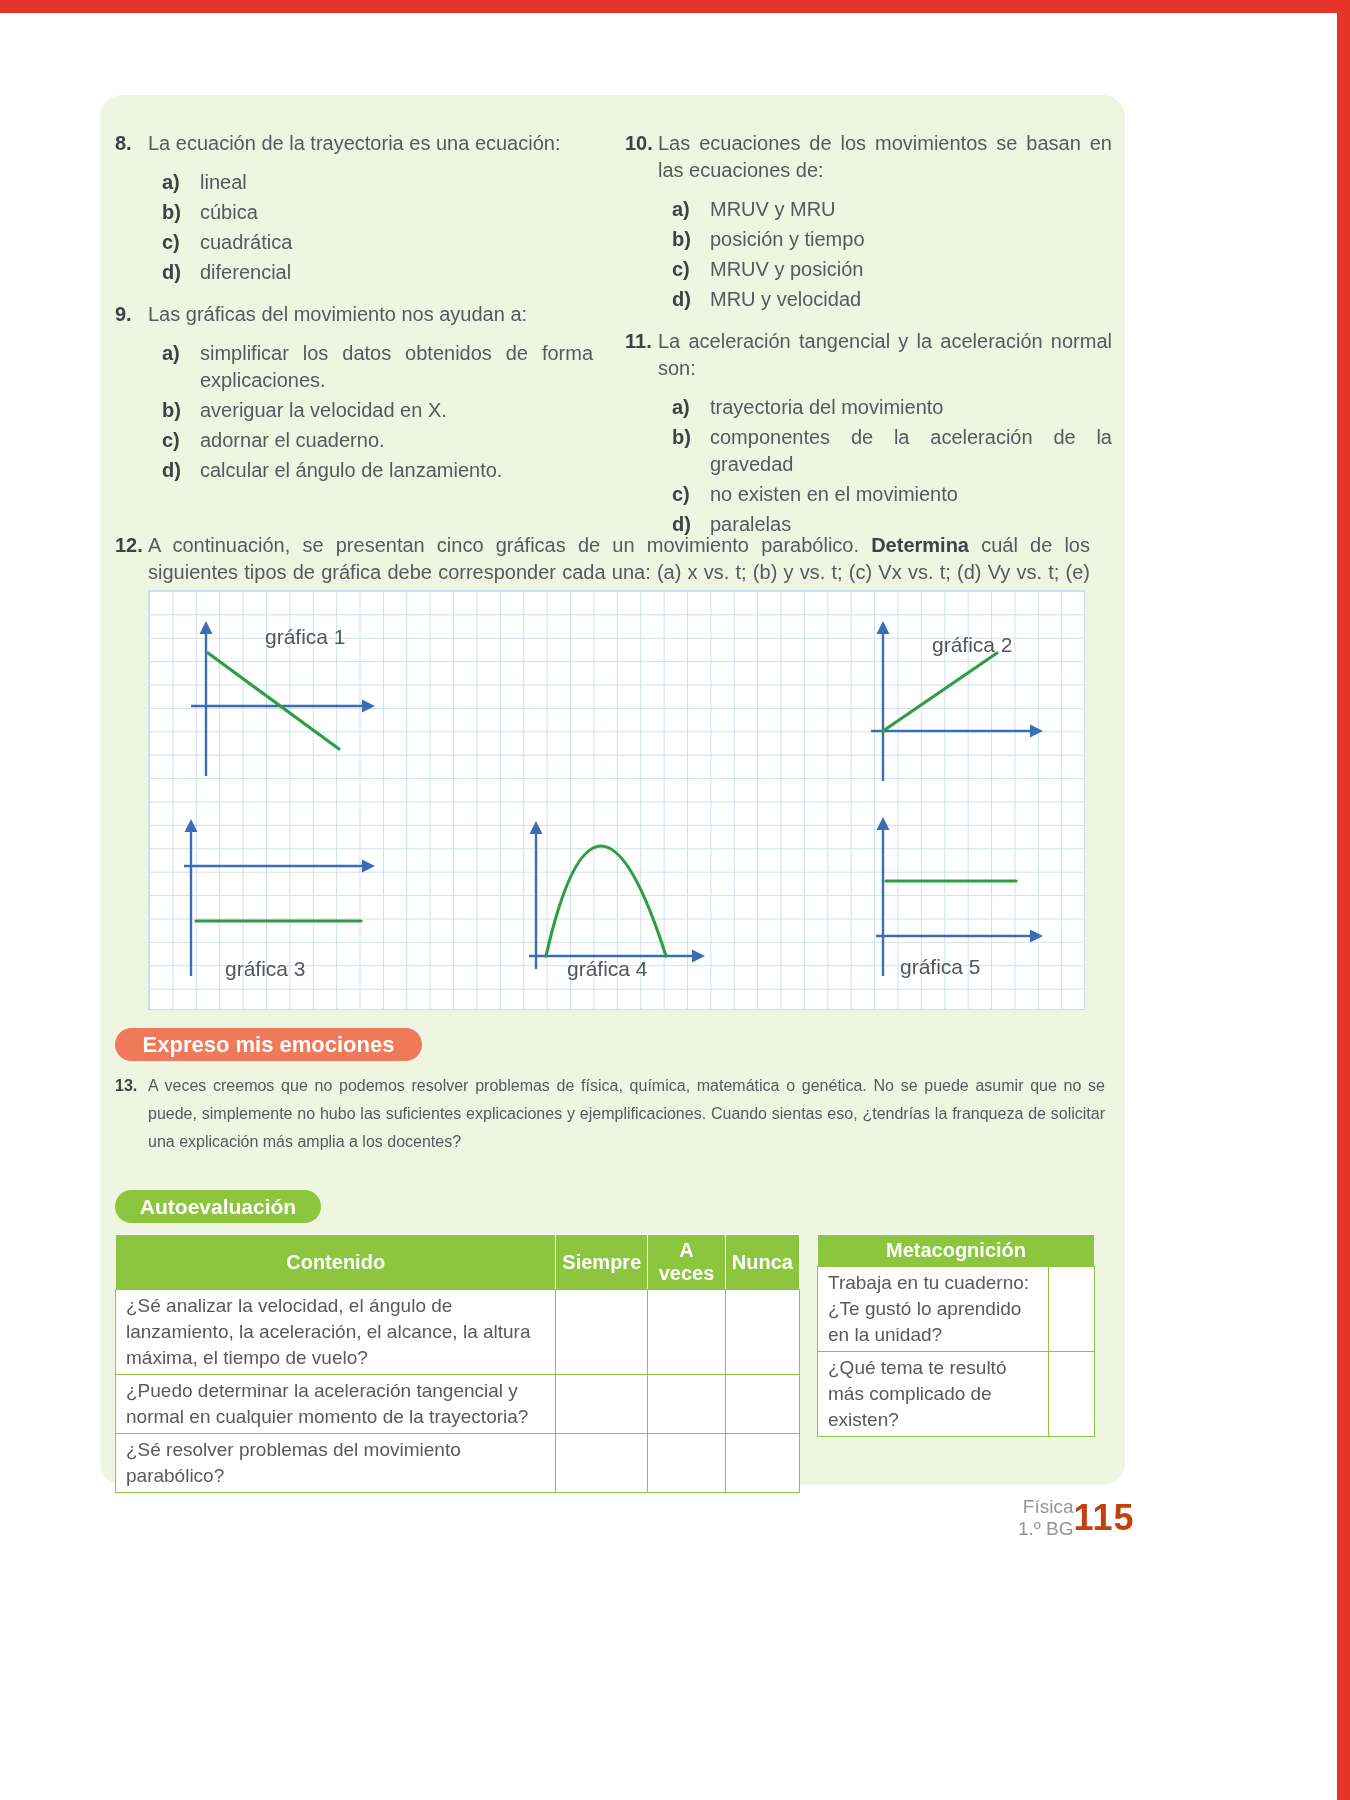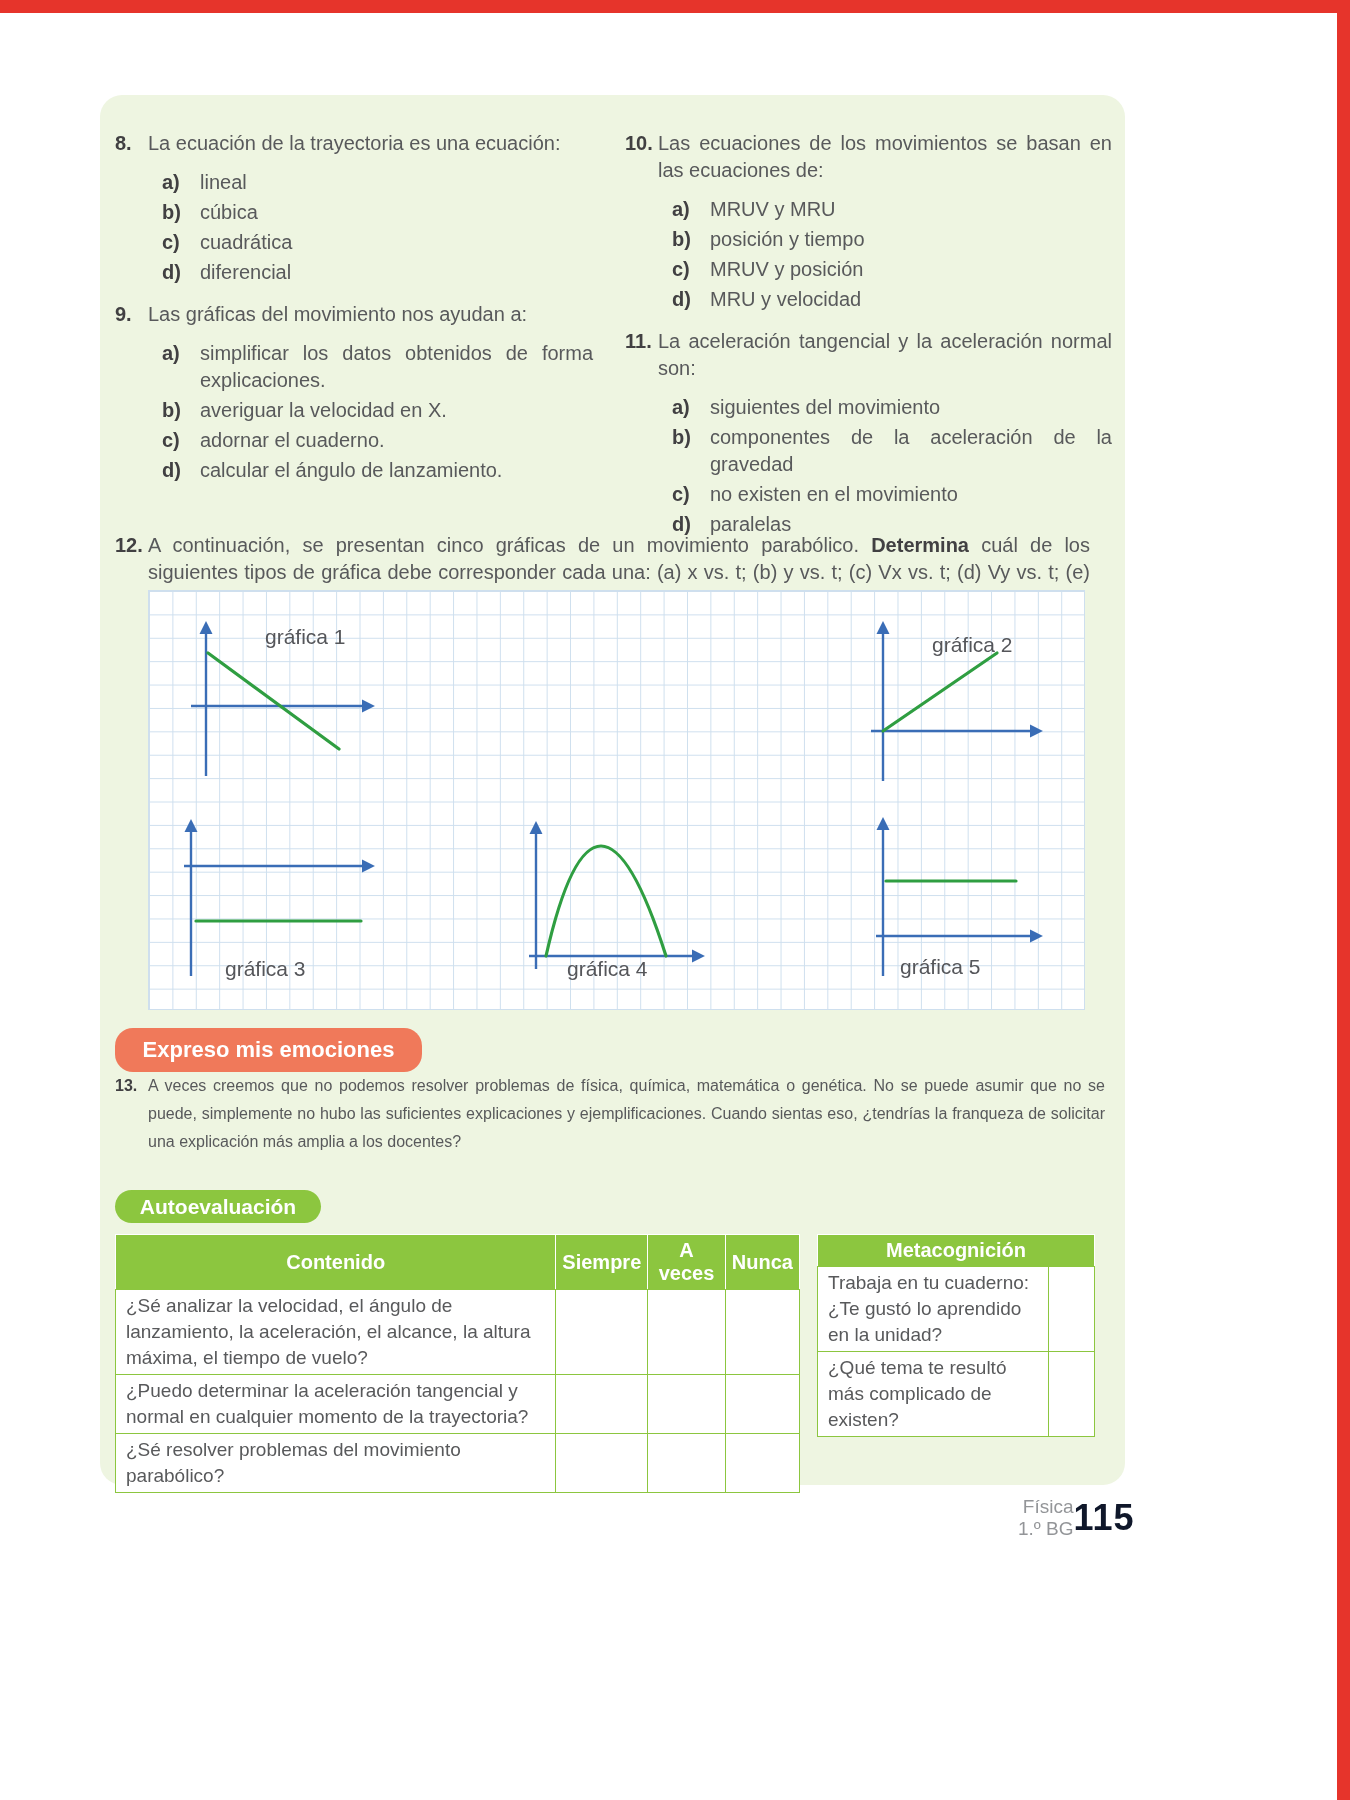--- a/index.html
+++ b/index.html
@@ -48,21 +48,21 @@
   #glabel-2 { left:783px; top:42px; }
   #glabel-3 { left:76px;  top:366px; }
   #glabel-4 { left:418px; top:366px; }
   #glabel-5 { left:751px; top:364px; }
 
   
   .pill {
     display:flex; align-items:center; justify-content:center;
     color:#ffffff; font-weight:bold; border-radius:18px;
   }
-  #pill-emotions { left:115px; top:1028px; width:307px; height:44px; background:#f0795a; font-size:22px; }
+  #pill-emotions { left:115px; top:1028px; width:307px; height:33px; background:#f0795a; font-size:22px; }
   #pill-auto     { left:115px; top:1190px; width:206px; height:33px; background:#8cc63f; font-size:21px; }
 
   #q13 { left:115px; top:1072px; width:990px; display:flex; font-size:16px; line-height:28px; }
   #q13 .qtext13 { flex:1; text-align:justify; }
 
   
   table { border-collapse:collapse; background:transparent; }
   th {
     background:#8cc63f; color:#ffffff; font-weight:bold; font-size:20px;
     padding:4px 6px; text-align:center; border:1.5px solid #ffffff;
@@ -78,21 +78,21 @@
   #eval-table .c1 { width:80px;text-align:center; }
   #eval-table .c2 { width:78px; }
   #eval-table .c3 { width:72px; }
   #meta-table { left:817px; top:1234px; width:278px;padding-left:19px; }
   #meta-table .m0 { width:232px; }
   #meta-table .m1 { width:46px; }
 
   
   #footer { left:1018px; top:1496px; display:flex; align-items:center; gap:0;justify-content:center; }
   .f-meta { color:#939598; font-size:19px; line-height:22px; text-align:right; }
-  .f-num { font-size:36px; font-weight:bold; color:#0f172a; letter-spacing:1px; }
+  .f-num { font-size:36px; font-weight:bold; color:#c2410c; letter-spacing:1px; }
 </style>
 </head>
 <body>
 
 <div class="abs" id="top-bar"></div>
 <div class="abs" id="right-bar"></div>
 <div class="abs" id="panel"></div>
 
 <div class="abs qcol" id="col-left">
   <div class="question">
@@ -163,21 +163,21 @@
         <div class="opttext">MRU y velocidad</div>
       </div>
     </div>
   </div>
   <div class="question">
     <div class="qnum">11.</div>
     <div class="qbody">
       <div class="qtext">La aceleración tangencial y la aceleración normal son:</div>
       <div class="opt">
         <div class="optletter">a)</div>
-        <div class="opttext">siguientes del movimiento</div>
+        <div class="opttext">trayectoria del movimiento</div>
       </div>
       <div class="opt">
         <div class="optletter">b)</div>
         <div class="opttext">componentes de la aceleración de la gravedad</div>
       </div>
       <div class="opt">
         <div class="optletter">c)</div>
         <div class="opttext">no existen en el movimiento</div>
       </div>
       <div class="opt">

